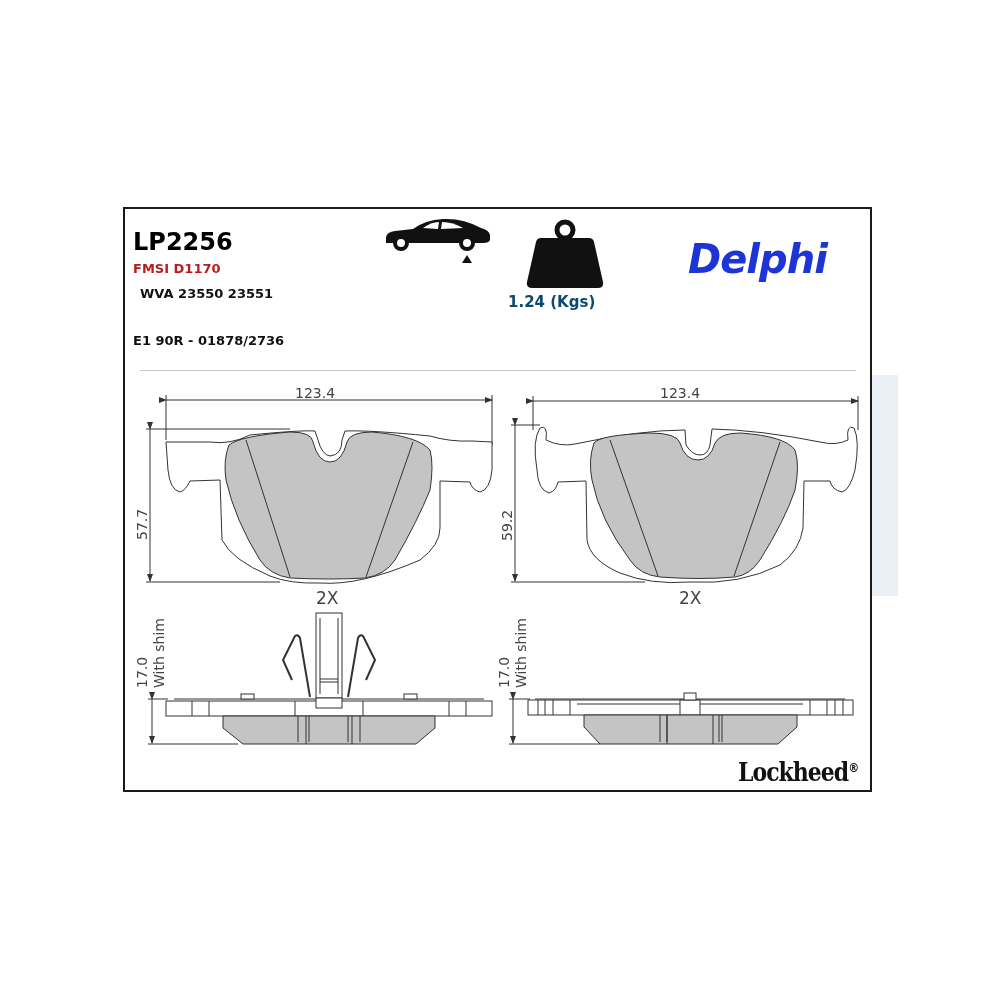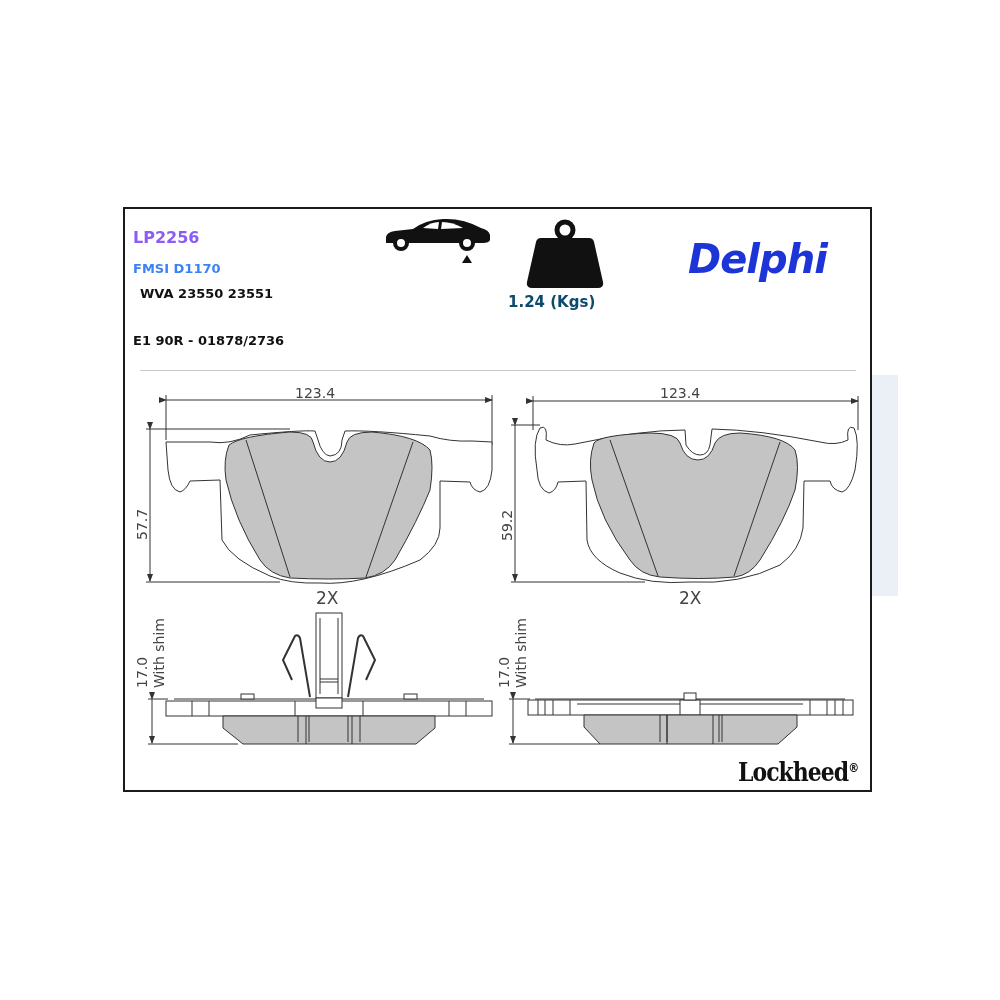--- a/index.html
+++ b/index.html
@@ -1,20 +1,20 @@
 <!DOCTYPE html>
 <html><head>
 <meta charset="utf-8">
 <style>
   html, body { margin:0; padding:0; background:#ffffff; }
   body { width:1000px; height:1000px; position:relative; overflow:hidden; font-family:"DejaVu Sans", sans-serif; }
   .sheet { position:absolute; left:123px; top:207px; width:749px; height:585px; border:2px solid #1a1a1a; background:#fff; box-sizing:border-box; }
   .watermark { position:absolute; left:98px; top:375px; width:800px; height:235px; font-family:"DejaVu Sans", sans-serif; font-weight:bold; font-size:300px; line-height:235px; letter-spacing:-6px; color:#e8edf5; white-space:nowrap; overflow:hidden; opacity:0.85; }
-  .code { position:absolute; left:133px; top:228px; font-weight:bold; font-size:16px; color:#8b5cf6; }
-  .fmsi { position:absolute; left:133px; top:261px; font-weight:bold; font-size:13px; color:#3b82f6; }
+  .code { position:absolute; left:133px; top:228px; font-weight:bold; font-size:24px; color:#000000; }
+  .fmsi { position:absolute; left:133px; top:261px; font-weight:bold; font-size:13px; color:#b91c1c; }
   .wva { position:absolute; left:140px; top:286px; font-weight:bold; font-size:13px; color:#111; }
   .ece { position:absolute; left:133px; top:333px; font-weight:bold; font-size:13px; color:#111; }
   .weight-label { position:absolute; left:508px; top:293px; font-weight:bold; font-size:15px; color:#0c4a6e; }
   .brand { position:absolute; left:688px; top:236px; font-family:"DejaVu Sans", sans-serif; font-weight:bold; font-size:40px; letter-spacing:-1px; color:#1d35d6; font-style:italic; }
   .lockheed { position:absolute; left:738px; top:757px; font-family:"DejaVu Serif", serif; font-weight:bold; font-size:22px; color:#111; letter-spacing:-1px; transform:scaleY(1.15); transform-origin:left top; }
   .lockheed sup { font-size:11px; font-family:"DejaVu Sans", sans-serif; }
   .divider { position:absolute; left:140px; top:370px; width:716px; height:1px; background:#c9c9c9; }
   svg.drawing { position:absolute; left:0; top:0; }
   .dim-text { font-family:"DejaVu Sans", sans-serif; font-size:14px; fill:#444; }
 </style>

